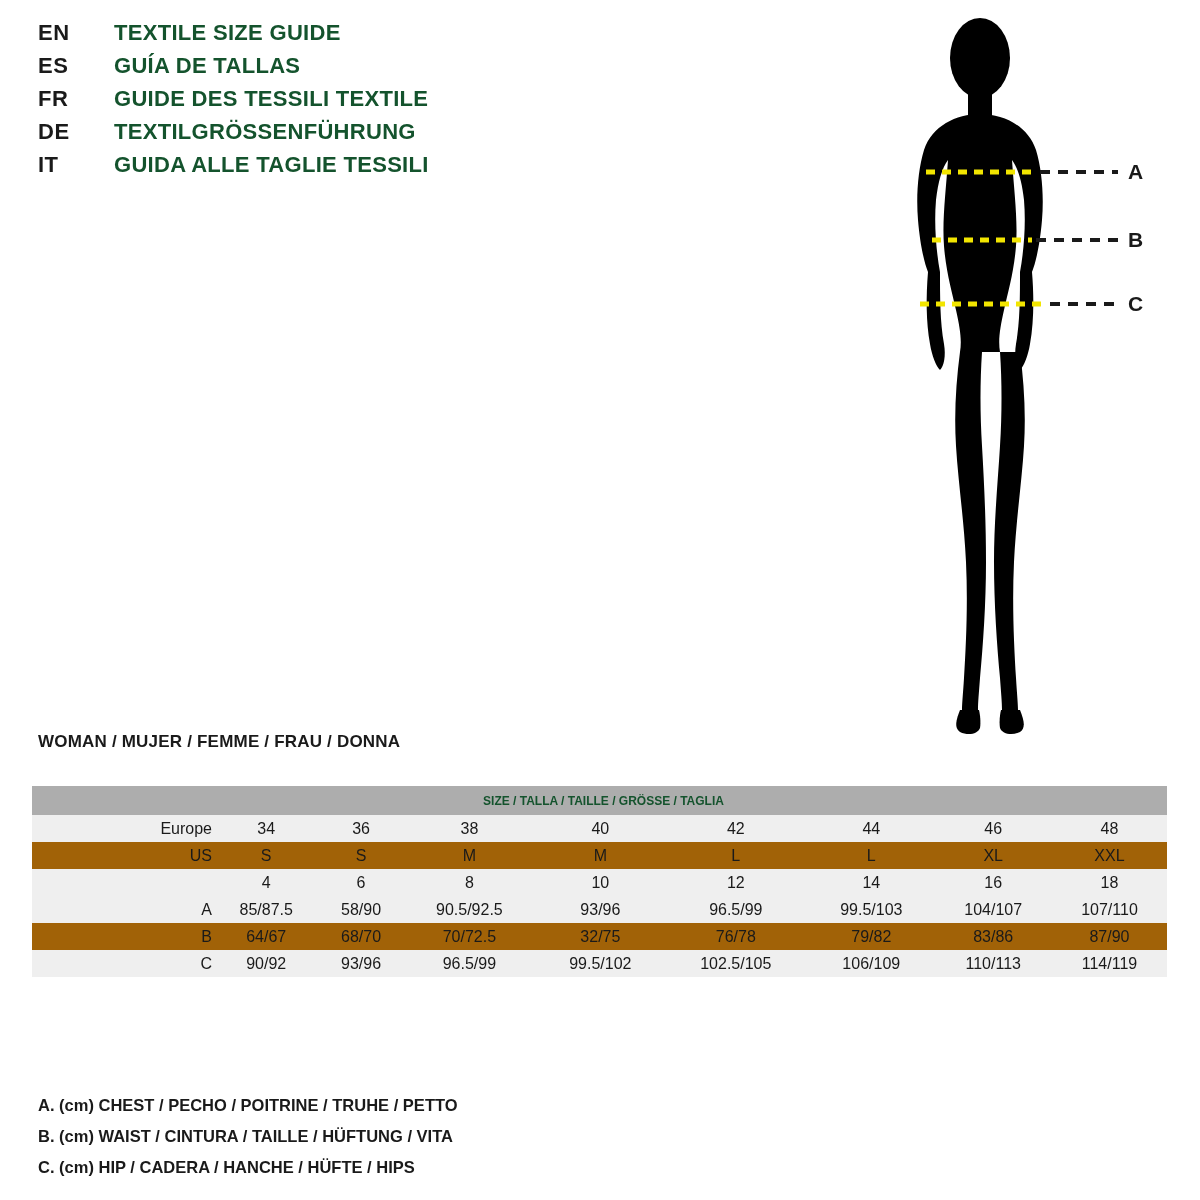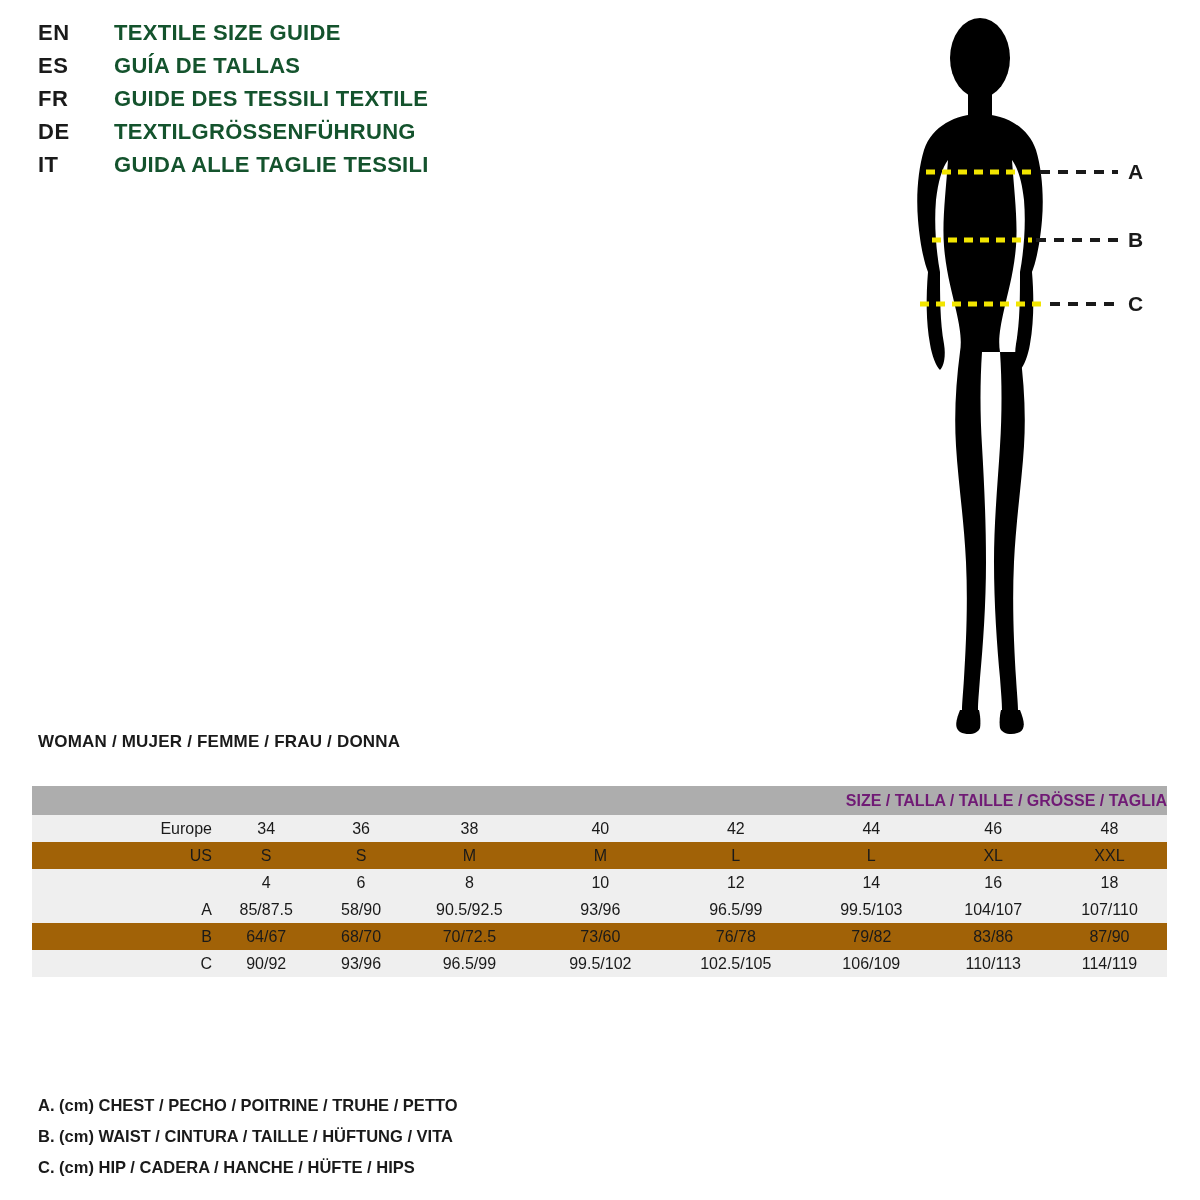--- a/index.html
+++ b/index.html
@@ -85,25 +85,25 @@
     border-collapse: collapse;
     font-size: 16px;
   }
   #size-table td, #size-table th {
     padding: 0;
     height: 27px;
     vertical-align: middle;
   }
   #size-table thead th {
     background: #adadad;
-    text-align: right;
-    font-weight: bold;
-    font-size: 16px;
+    text-align: center;
+    font-weight: bold;
+    font-size: 12px;
     padding-left: 8px;
-    color: #701a75;
+    color: #14532d;
     height: 29px;
   }
   .row-label {
     text-align: right;
     padding-left: 8px;
     width: 180px;
     color: #1a1a1a;
   }
   .cell {
     text-align: center;
@@ -281,21 +281,21 @@
       <td class="cell">96.5/99</td>
       <td class="cell">99.5/103</td>
       <td class="cell">104/107</td>
       <td class="cell">107/110</td>
     </tr>
     <tr class="band-dark">
       <td class="row-label">B</td>
       <td class="cell">64/67</td>
       <td class="cell">68/70</td>
       <td class="cell">70/72.5</td>
-      <td class="cell">73/60</td>
+      <td class="cell">32/75</td>
       <td class="cell">76/78</td>
       <td class="cell">79/82</td>
       <td class="cell">83/86</td>
       <td class="cell">87/90</td>
     </tr>
     <tr class="band-light">
       <td class="row-label">C</td>
       <td class="cell">90/92</td>
       <td class="cell">93/96</td>
       <td class="cell">96.5/99</td>

